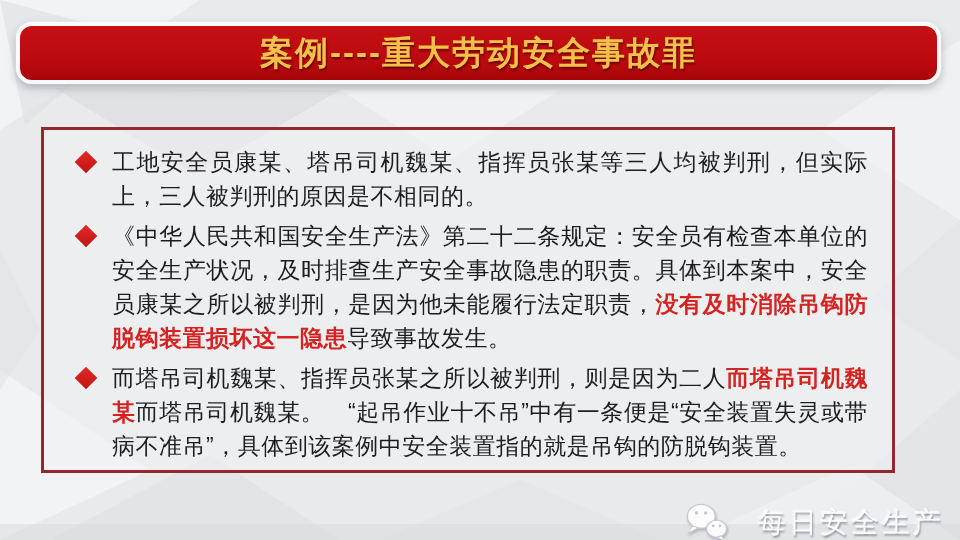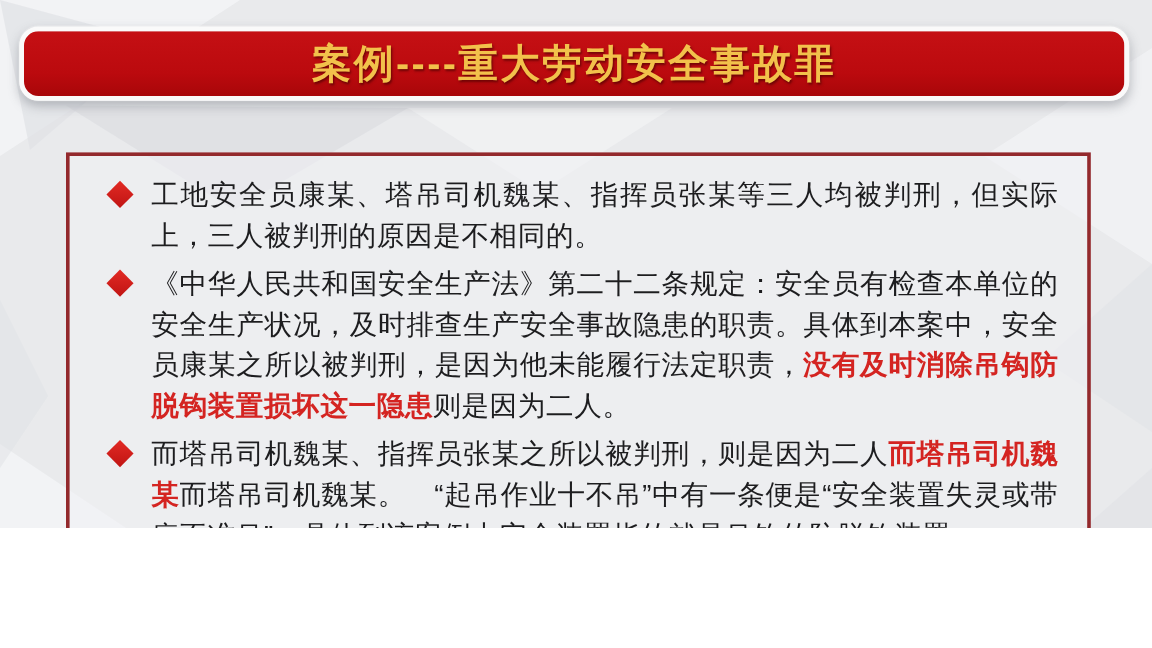--- a/index.html
+++ b/index.html
@@ -6,21 +6,21 @@
     margin: 0;
     padding: 0;
     width: 960px;
     height: 540px;
     overflow: hidden;
     font-family: "Liberation Sans", "DejaVu Sans", sans-serif;
   }
   .slide {
     position: relative;
     width: 960px;
-    height: 440px;
+    height: 540px;
     background: #e9eaec;
     overflow: hidden;
   }
   .bg-svg {
     position: absolute;
     left: 0; top: 0;
     width: 960px; height: 540px;
   }
   
   .banner {
@@ -41,21 +41,21 @@
     color: #f2c14b;
     font-size: 33px;
     font-weight: bold;
     letter-spacing: 2px;
     text-shadow: 1px 2px 2px rgba(70,0,0,0.65);
     white-space: nowrap;
   }
   
   .content-box {
     position: absolute;
-    left: 55px;
+    left: 41px;
     top: 127px;
     width: 854px;
     height: 346px;
     box-sizing: border-box;
     border: 3px solid #93292c;
     background: rgba(240,241,244,0.55);
     padding: 15px 24px 0 32px;
   }
   .bullet-row {
     display: flex;
@@ -136,21 +136,21 @@
 
   <div class="content-box">
 
     <div class="bullet-row">
       <span class="diamond"></span>
       <p class="bullet-text"><span>工地安全员康某、塔吊司机魏某、指挥员张某等三人均被判刑，但实际上，三人被判刑的原因是不相同的。</span></p>
     </div>
 
     <div class="bullet-row">
       <span class="diamond"></span>
-      <p class="bullet-text"><span>《中华人民共和国安全生产法》第二十二条规定：安全员有检查本单位的安全生产状况，及时排查生产安全事故隐患的职责。具体到本案中，安全员康某之所以被判刑，是因为他未能履行法定职责，</span><span class="hl">没有及时消除吊钩防脱钩装置损坏这一隐患</span><span>则是因为二人。</span></p>
+      <p class="bullet-text"><span>《中华人民共和国安全生产法》第二十二条规定：安全员有检查本单位的安全生产状况，及时排查生产安全事故隐患的职责。具体到本案中，安全员康某之所以被判刑，是因为他未能履行法定职责，</span><span class="hl">没有及时消除吊钩防脱钩装置损坏这一隐患</span><span>导致事故发生。</span></p>
     </div>
 
     <div class="bullet-row">
       <span class="diamond"></span>
       <p class="bullet-text"><span>而塔吊司机魏某、指挥员张某之所以被判刑，则是因为二人</span><span class="hl">而塔吊司机魏某</span><span>而塔吊司机魏某。　“起吊作业十不吊”中有一条便是“安全装置失灵或带病不准吊”，具体到该案例中安全装置指的就是吊钩的防脱钩装置。</span></p>
     </div>
 
   </div>
 
   <div class="watermark">

